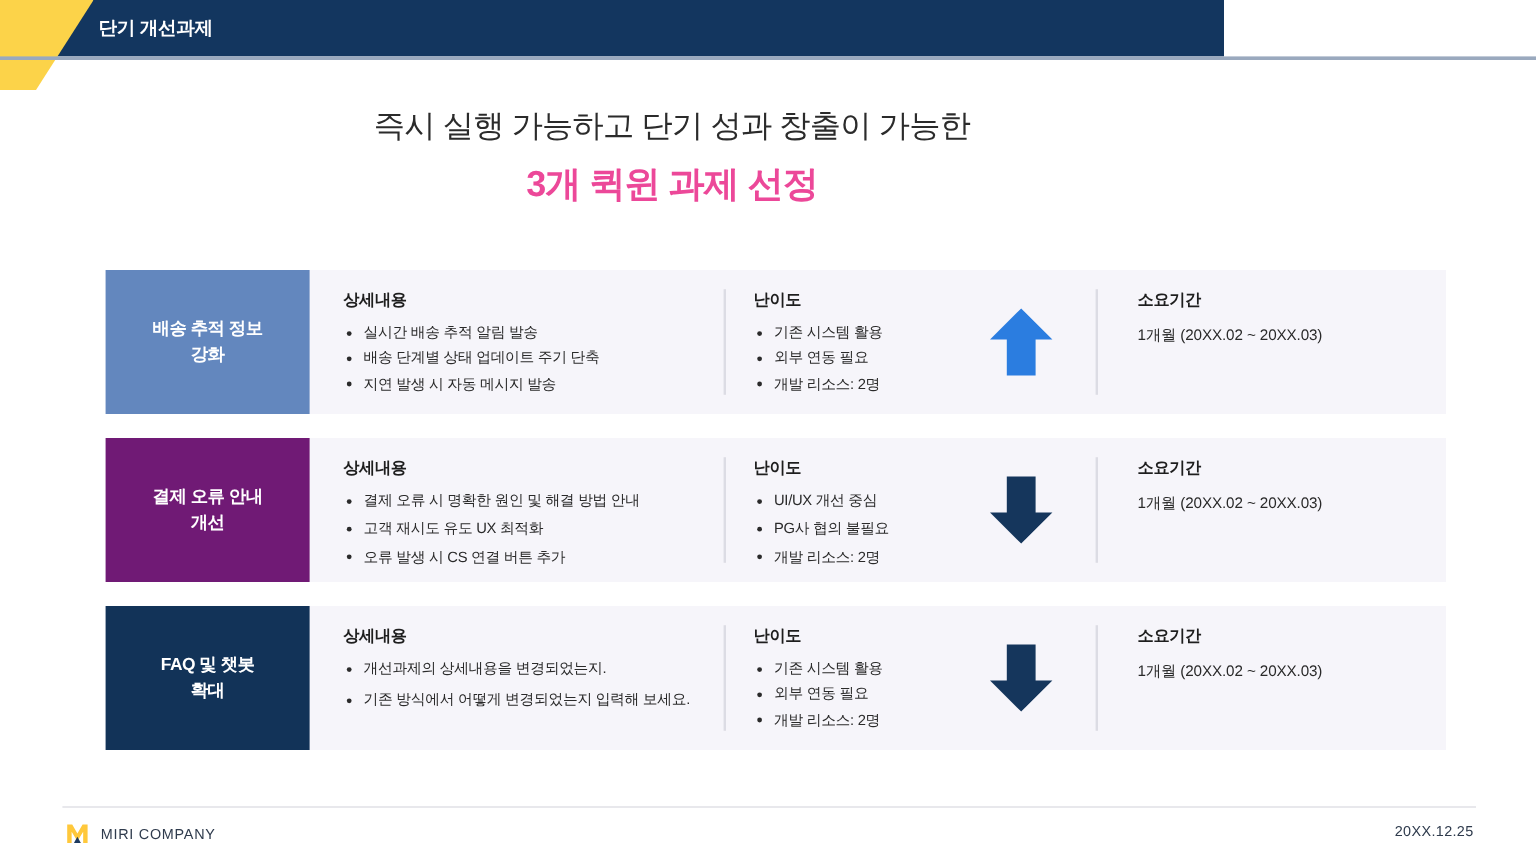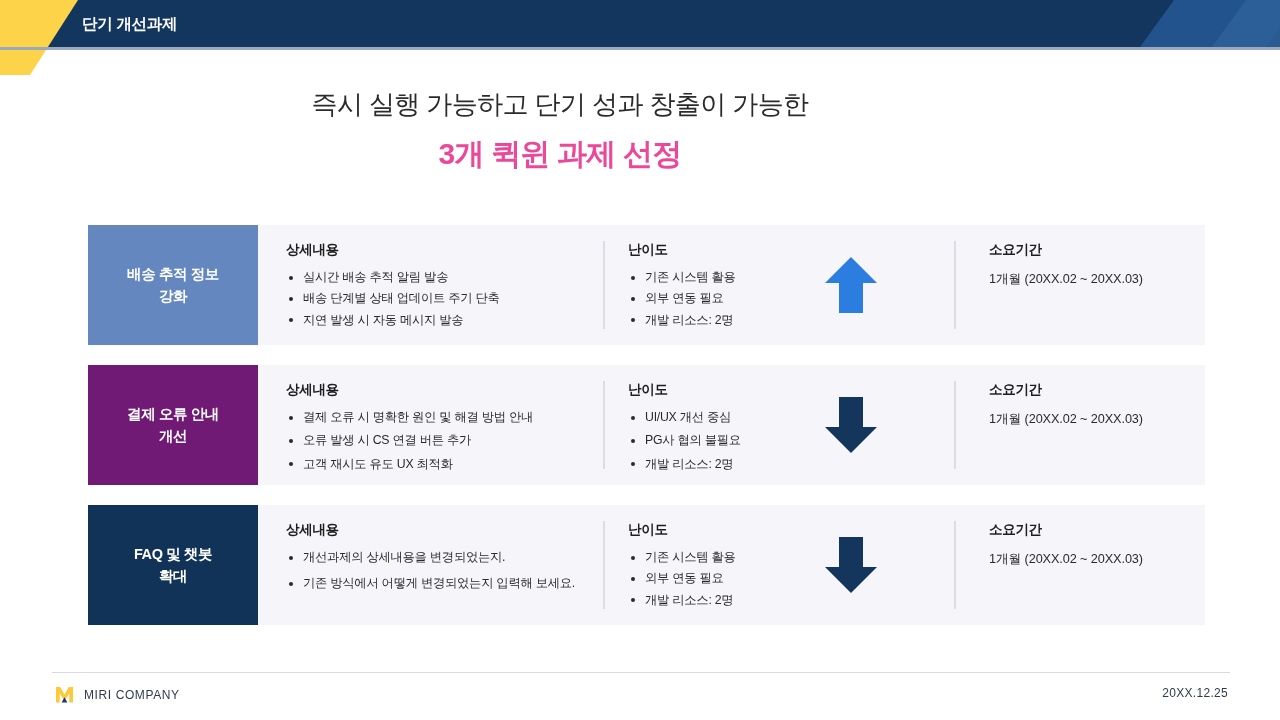--- a/index.html
+++ b/index.html
@@ -12,21 +12,21 @@
     background: #ffffff;
     font-family: "Liberation Sans", "DejaVu Sans", sans-serif;
     overflow: hidden;
     position: relative;
   }
 
   
   .header {
     position: absolute;
     left: 0; top: 0;
-    width: 1280px;
+    width: 1020px;
     height: 47px;
     background: #13365F;
     overflow: hidden;
   }
   .header-yellow {
     position: absolute;
     left: 0; top: 0;
     width: 78px;
     height: 75px;
     background: #FCD349;
@@ -152,21 +152,20 @@
     display: flex;
     align-items: center;
     justify-content: center;
     position: relative;
   }
   .col-period {
     flex: 1 1 auto;
     box-sizing: border-box;
     padding: 16px 0 0 35px;
     position: relative;
-    margin-left: 41px;
   }
 
   .divider {
     position: absolute;
     left: 0;
     top: 16px;
     bottom: 16px;
     width: 1.5px;
     background: #DCDCE4;
   }
@@ -303,22 +302,22 @@
       <div class="period-text">1개월 (20XX.02 ~ 20XX.03)</div>
     </div>
   </div>
 
   <div class="row">
     <div class="row-label shade-2">결제 오류 안내<br>개선</div>
     <div class="col-detail">
       <div class="col-head">상세내용</div>
       <ul class="bullets wide">
         <li>결제 오류 시 명확한 원인 및 해결 방법 안내</li>
+        <li>고객 재시도 유도 UX 최적화</li>
         <li>오류 발생 시 CS 연결 버튼 추가</li>
-        <li>고객 재시도 유도 UX 최적화</li>
       </ul>
     </div>
     <div class="col-diff">
       <div class="divider"></div>
       <div class="col-head">난이도</div>
       <ul class="bullets wide">
         <li>UI/UX 개선 중심</li>
         <li>PG사 협의 불필요</li>
         <li>개발 리소스: 2명</li>
       </ul>

